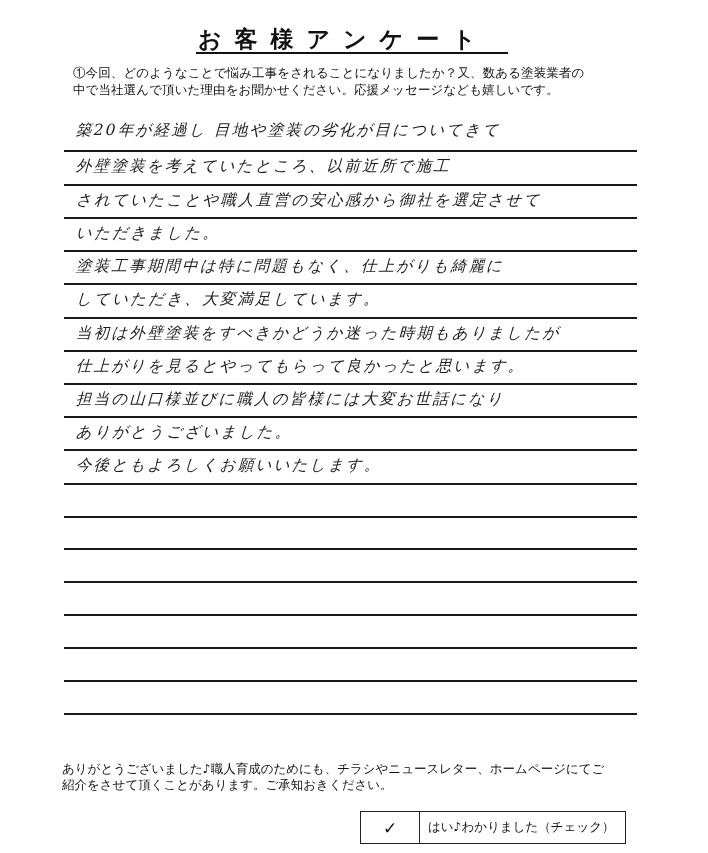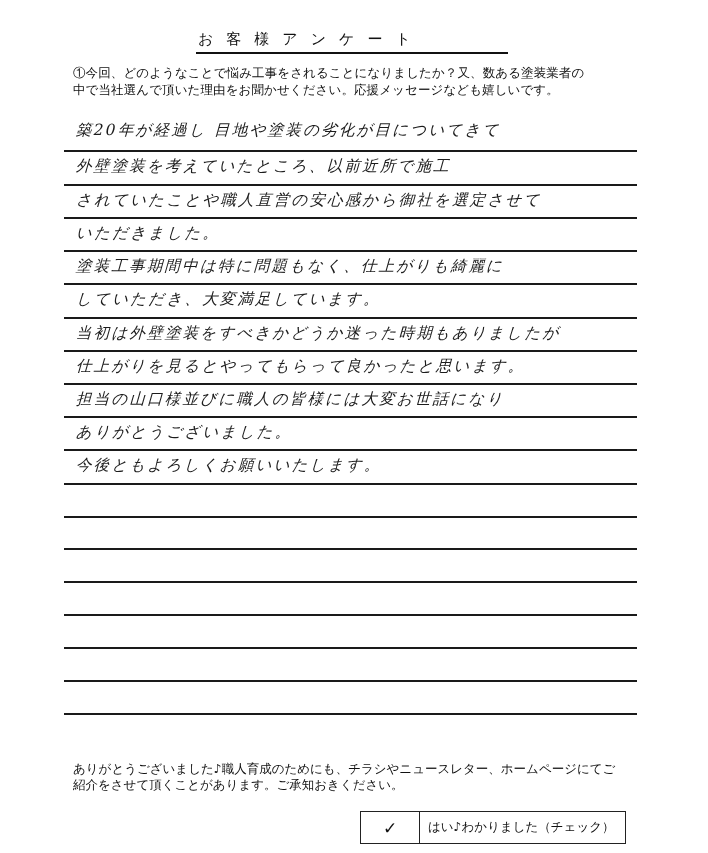--- a/index.html
+++ b/index.html
@@ -2,38 +2,38 @@
 <html><head>
 <meta charset="utf-8">
 <style>
   html, body { margin: 0; padding: 0; }
   body {
     width: 708px; height: 853px; background: #ffffff; position: relative; overflow: hidden;
     font-family: "DejaVu Sans", "Liberation Sans", sans-serif; color: #111;
   }
   .title {
     position: absolute; left: 196px; top: 28px; width: 310px; height: 24px;
-    font-size: 15px; font-weight: normal; letter-spacing: 13px; white-space: nowrap;
+    font-size: 23px; font-weight: bold; letter-spacing: 13px; white-space: nowrap;
     border-bottom: 2px solid #111; line-height: 22px; padding-left: 2px;
   }
   .question {
     position: absolute; left: 73px; top: 66px; width: 600px;
     font-size: 12.5px; line-height: 17px; white-space: pre-line; letter-spacing: 0.1px; font-family: Liberation Mono, monospace;
   }
   .ruled {
     position: absolute; left: 64px; width: 573px; height: 2px; background: #1a1a1a;
   }
   .hw {
     position: absolute; left: 76px; width: 570px;
     font-family: "DejaVu Serif", "Liberation Serif", serif;
     font-size: 15.5px; letter-spacing: 2.2px; color: #1c1c1c; white-space: nowrap;
     font-style: italic; transform: skewX(-2deg);
   }
   .footer-note {
-    position: absolute; left: 73px; top: 761px; width: 600px;
+    position: absolute; left: 62px; top: 761px; width: 600px;
     font-size: 12.5px; line-height: 16px; white-space: pre-line;
   }
   .consent-box {
     position: absolute; left: 360px; top: 811px; width: 266px; height: 33px;
     border: 1.5px solid #222; display: flex; box-sizing: border-box;
   }
   .consent-check {
     width: 58px; border-right: 1.5px solid #222; display: flex; align-items: center; justify-content: center;
     font-size: 17px; font-style: italic;
   }

